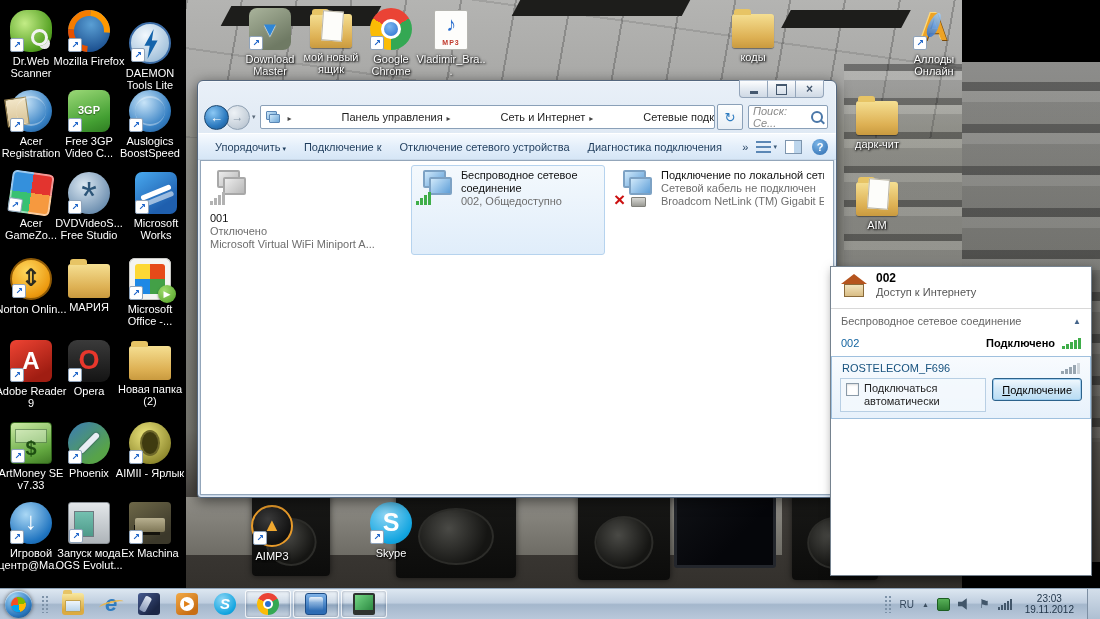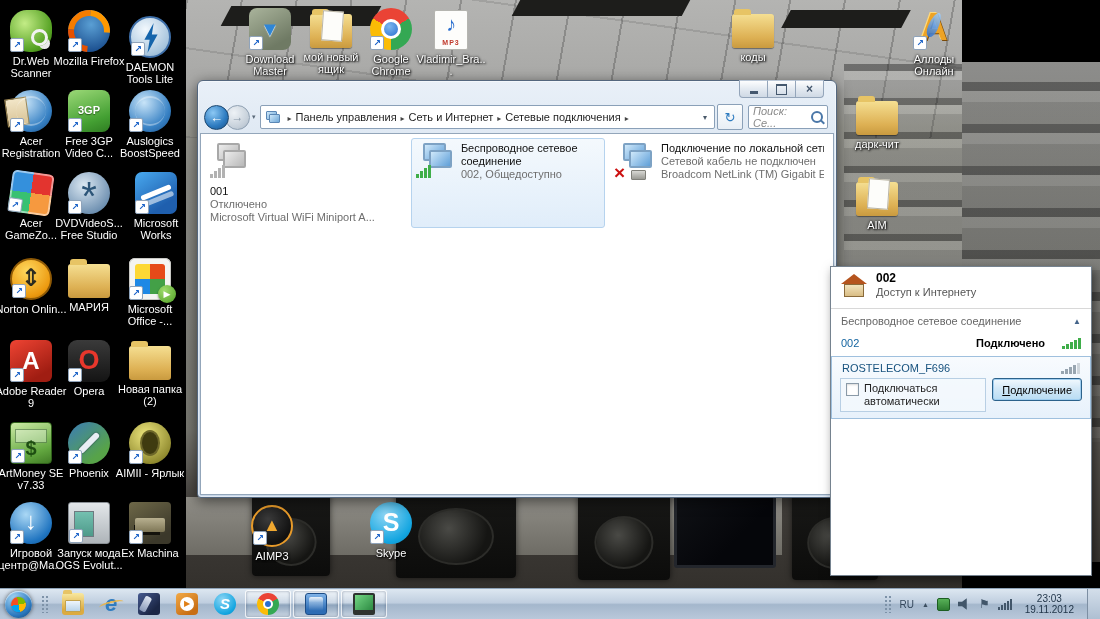--- a/index.html
+++ b/index.html
@@ -117,21 +117,21 @@
   .orb-fwd{width:23px;height:23px;margin-left:-4px;border-radius:50%;background:radial-gradient(circle at 35% 30%,#eef2f6,#c6d0da 65%,#a9b6c4);
     border:1px solid #8fa0b2;color:#8a98a8;display:flex;align-items:center;justify-content:center;font-size:12px;}
   .nav-drop{font-size:7px;color:#5a6a7a;margin:0 4px 0 2px;}
   .addressbar{flex:1;height:22px;background:#fff;border:1px solid #8aa0b8;border-radius:2px;display:flex;align-items:center;
     font-size:11px;color:#222;padding:0 4px;overflow:hidden;white-space:nowrap;}
   .addr-ico{width:16px;height:13px;position:relative;margin-right:3px;flex:0 0 auto;}
   .addr-ico i{position:absolute;width:9px;height:7px;border:1px solid #5b87b5;background:linear-gradient(135deg,#cfe8fa,#6fa8d8);border-radius:1px;}
   .addr-ico i:first-child{left:1px;top:0;}
   .addr-ico i:last-child{left:4px;top:3px;}
   .crumb-sep{color:#444;font-size:8px;margin:0 4px;}
-  .crumb{color:#1e1e1e;}
+  .crumb{color:#1e1e1e;margin-left:46px;}
   .addr-drop{margin-left:auto;color:#4a5a6a;font-size:8px;padding:0 3px;}
   .refresh-btn{width:24px;height:24px;margin-left:2px;background:linear-gradient(#fdfefe,#e8eef5);border:1px solid #8aa0b8;border-radius:2px;
     color:#2f7cc0;font-size:13px;display:flex;align-items:center;justify-content:center;}
   .searchbox{width:70px;height:22px;background:#fff;border:1px solid #8aa0b8;border-radius:2px;margin-left:5px;
     font-size:11px;color:#8a8a8a;display:flex;align-items:center;padding:0 4px;font-style:italic;}
   .mag{position:relative;width:8px;height:8px;border:2px solid #4a77a8;border-radius:50%;margin-left:auto;flex:0 0 auto;}
   .mag::after{content:"";position:absolute;width:5px;height:2px;background:#4a77a8;transform:rotate(45deg);right:-4px;bottom:-2px;}
   .toolbar{height:25px;background:linear-gradient(#f6fafe,#e3eefa 52%,#d6e6f6);border-top:1px solid #fff;border-bottom:1px solid #c9d8e8;
     display:flex;align-items:center;padding:0 8px;font-size:11px;color:#1e3c5c;flex:0 0 auto;}
   .tb-item{padding:3px 9px;}
@@ -175,21 +175,21 @@
   .house::before{content:"";position:absolute;left:0;top:0;border-left:13px solid transparent;border-right:13px solid transparent;border-bottom:10px solid #b5541e;}
   .house::after{content:"";position:absolute;left:3px;top:10px;width:20px;height:13px;background:linear-gradient(#f2e3bd,#d9bd85);border:1px solid #8a6a3a;box-sizing:border-box;}
   .fcur-name{font-weight:bold;font-size:12px;color:#000;line-height:14px;}
   .fcur-detail{color:#555;line-height:14px;}
   .fly-div{border-top:1px solid #d8d8d8;}
   .fly-section{display:flex;align-items:center;padding:6px 10px 4px;color:#666;}
   .fly-chev{margin-left:auto;color:#44648a;font-size:8px;}
   .wifi-list{padding:1px 0;}
   .wifi-row{display:flex;align-items:center;padding:5px 10px;}
   .wname{color:#1464a0;}
-  .wright{margin-left:auto;display:flex;align-items:center;gap:17px;}
+  .wright{margin-left:auto;display:flex;align-items:center;gap:7px;}
   .wstatus{font-weight:bold;color:#000;}
   .sig{display:flex;align-items:flex-end;gap:1px;height:12px;}
   .sig i{width:3px;display:block;}
   .wifi-sel{border:1px solid #9fc0de;background:linear-gradient(#f8fbfe,#e7f1fb);margin:2px 0 0;padding:4px 8px 6px;}
   .wifi-sel .selhead{display:flex;align-items:center;padding:1px 2px 4px;}
   .wifi-sel .wname{color:#17527e;}
   .wifi-controls{display:flex;align-items:flex-start;}
   .chkgrp{display:flex;gap:5px;border:1px solid #b8cfe4;background:rgba(244,249,253,.8);padding:3px 5px;width:146px;box-sizing:border-box;}
   .chk{width:11px;height:11px;background:#fff;border:1px solid #8a9aa8;margin-top:1px;flex:0 0 auto;box-shadow:0 1px 2px rgba(0,0,0,.15) inset;}
   .chklabel{line-height:13px;color:#1e1e1e;}
@@ -276,21 +276,21 @@
           <span class="sc"></span>
         </div>
         <span class="desk-label">Dr.Web Scanner</span>
       </div>
       <div class="desk-icon" style="left: 58px; top: 10px;">
         <div class="ic ic-firefox">
           <span class="sc"></span>
         </div>
         <span class="desk-label">Mozilla Firefox</span>
       </div>
-      <div class="desk-icon" style="left: 119px; top: 16px;">
+      <div class="desk-icon" style="left: 119px; top: 22px;">
         <div class="ic ic-daemon">
           <span class="sc"></span>
         </div>
         <span class="desk-label">DAEMON Tools Lite</span>
       </div>
       <div class="desk-icon" style="left: 0px; top: 90px;">
         <div class="ic ic-globe ic-acerreg">
           <span class="sc"></span>
         </div>
         <span class="desk-label">Acer Registration</span>
@@ -469,20 +469,34 @@
             <i></i>
           </span>
         <span id="crumbs"><span class="crumb-sep">▸</span><span class="crumb">Панель управления</span><span class="crumb-sep">▸</span><span class="crumb">Сеть и Интернет</span><span class="crumb-sep">▸</span><span class="crumb">Сетевые подключения</span><span class="crumb-sep">▸</span></span>
         <span class="addr-drop">▾</span>
       </div>
       <div class="refresh-btn">↻</div>
       <div class="searchbox">
         <span>Поиск: Се...</span>
         <span class="mag"></span>
       </div>
+    </div>
+    <div class="toolbar">
+      <span id="toolbar-items" style="display:flex;">
+          <span class="tb-item menu">Упорядочить</span>
+          <span class="tb-item">Подключение к</span>
+          <span class="tb-item">Отключение сетевого устройства</span>
+          <span class="tb-item">Диагностика подключения</span>
+        </span>
+      <span class="tb-spacer"></span>
+      <span class="tb-overflow">»</span>
+      <span class="views-ico"></span>
+      <span class="views-drop">▾</span>
+      <span class="preview-ico"></span>
+      <span class="help-ico">?</span>
     </div>
     <div class="winbody">
       <div class="tiles" id="tiles">
           <div class="tile disabled">
             <div class="net-ico">
               <i class="mon back"></i>
               <i class="mon front"></i>
               <span class="bars">
                 <i style="height: 4px;"></i>
                 <i style="height: 7px;"></i>

